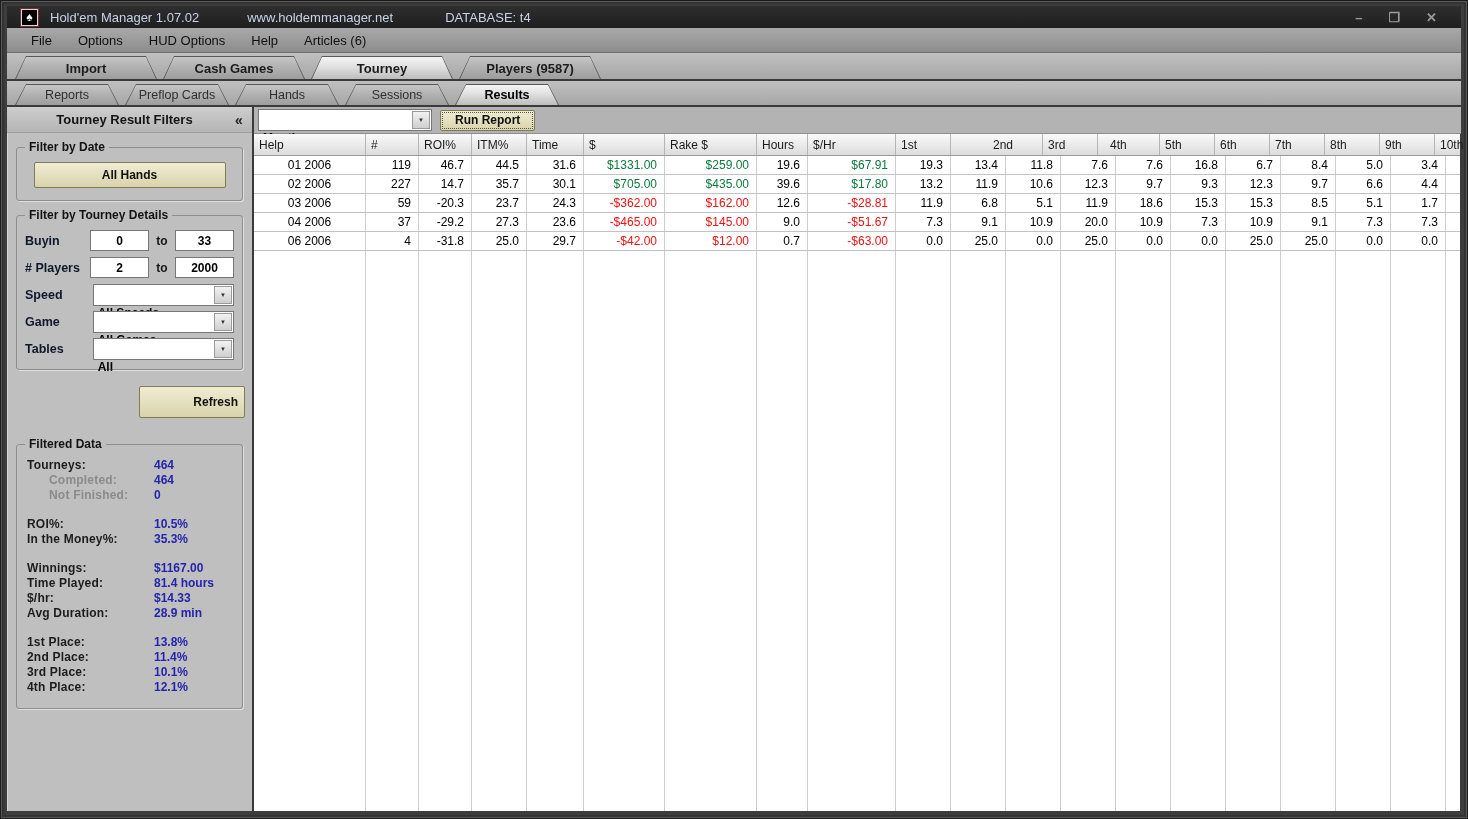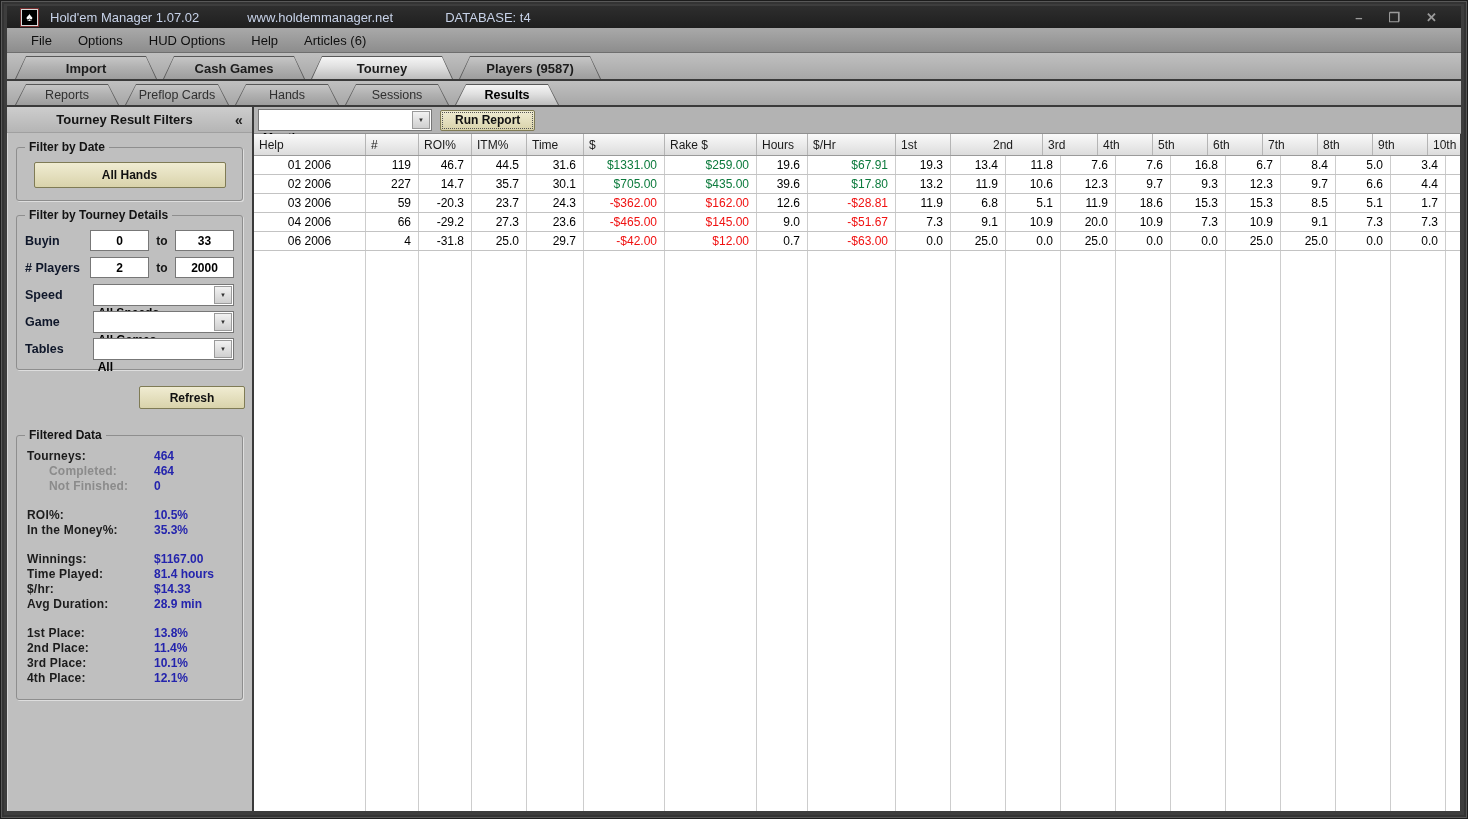--- a/index.html
+++ b/index.html
@@ -106,21 +106,21 @@
     width:144px;height:20px;border:1px solid #777;background:#fff;
     display:flex;align-items:center;cursor:pointer;
   }
   .dropdown .dval{flex:1;font-size:12px;font-weight:bold;color:#000;padding-left:4px;margin-top:36px;}
   .dd-btn{
     width:16px;height:16px;margin-right:1px;flex:0 0 auto;
     background:linear-gradient(#f2f2f2,#cfcfcf);border:1px solid #9a9a9a;
     font-size:6px;color:#333;display:flex;align-items:center;justify-content:center;
   }
   .refresh-row{display:flex;justify-content:flex-end;padding:16px 7px 0 0;}
-  .btn.refresh{width:106px;height:23px;}
+  .btn.refresh{width:106px;height:32px;text-align:right;}
   .filtered{padding:12px 8px 14px 10px;display:flex;flex-direction:column;}
   .drow{display:flex;height:15px;align-items:center;}
   .drow .dlabel{width:127px;font-size:12px;font-weight:bold;color:#1c1c1c;letter-spacing:.2px;}
   .drow.indent .dlabel{padding-left:22px;width:105px;color:#8b8b8b;}
   .drow .dvalue{font-size:12px;font-weight:bold;}
   .dspacer{height:14px;}
   
   .main{flex:1;display:flex;flex-direction:column;background:#b3b3b3;min-width:0;position:relative;}
   .playerbar{
     height:34px;flex:0 0 auto;
@@ -372,21 +372,21 @@
           <div class="tcell" style="width: 53px; flex: 0 0 53px; text-align: center;">ROI%</div>
           <div class="tcell" style="width: 55px; flex: 0 0 55px;">ITM%</div>
           <div class="tcell" style="width: 57px; flex: 0 0 57px;">Time</div>
           <div class="tcell" style="width: 81px; flex: 0 0 81px;">$</div>
           <div class="tcell" style="width: 92px; flex: 0 0 92px;">Rake $</div>
           <div class="tcell" style="width: 51px; flex: 0 0 51px;">Hours</div>
           <div class="tcell" style="width: 88px; flex: 0 0 88px;">$/Hr</div>
           <div class="tcell" style="width: 55px; flex: 0 0 55px;">1st</div>
           <div class="tcell" style="width: 55px; flex: 0 0 55px; margin-left: 37px;">2nd</div>
           <div class="tcell" style="width: 55px; flex: 0 0 55px;">3rd</div>
-          <div class="tcell" style="width: 55px; flex: 0 0 55px;">4th</div>
+          <div class="tcell" style="width: 55px; flex: 0 0 55px; margin-left: 7px;">4th</div>
           <div class="tcell" style="width: 55px; flex: 0 0 55px;">5th</div>
           <div class="tcell" style="width: 55px; flex: 0 0 55px;">6th</div>
           <div class="tcell" style="width: 55px; flex: 0 0 55px;">7th</div>
           <div class="tcell" style="width: 55px; flex: 0 0 55px;">8th</div>
           <div class="tcell" style="width: 55px; flex: 0 0 55px;">9th</div>
           <div class="tcell" style="width: 55px; flex: 0 0 55px;">10th</div>
           <div class="tcell last"></div>
         </div>
         <div class="trow data">
           <div class="tcell a-center" style="width: 112px; flex: 0 0 112px;">01 2006</div>
@@ -449,21 +449,21 @@
           <div class="tcell a-right" style="width: 55px; flex: 0 0 55px;">18.6</div>
           <div class="tcell a-right" style="width: 55px; flex: 0 0 55px;">15.3</div>
           <div class="tcell a-right" style="width: 55px; flex: 0 0 55px;">15.3</div>
           <div class="tcell a-right" style="width: 55px; flex: 0 0 55px;">8.5</div>
           <div class="tcell a-right" style="width: 55px; flex: 0 0 55px;">5.1</div>
           <div class="tcell a-right" style="width: 55px; flex: 0 0 55px;">1.7</div>
           <div class="tcell last"></div>
         </div>
         <div class="trow data">
           <div class="tcell a-center" style="width: 112px; flex: 0 0 112px;">04 2006</div>
-          <div class="tcell a-right" style="width: 53px; flex: 0 0 53px;">66</div>
+          <div class="tcell a-right" style="width: 53px; flex: 0 0 53px;">37</div>
           <div class="tcell a-right" style="width: 53px; flex: 0 0 53px;">-29.2</div>
           <div class="tcell a-right" style="width: 55px; flex: 0 0 55px;">27.3</div>
           <div class="tcell a-right" style="width: 57px; flex: 0 0 57px;">23.6</div>
           <div class="tcell a-right neg" style="width: 81px; flex: 0 0 81px;">-$465.00</div>
           <div class="tcell a-right neg" style="width: 92px; flex: 0 0 92px;">$145.00</div>
           <div class="tcell a-right" style="width: 51px; flex: 0 0 51px;">9.0</div>
           <div class="tcell a-right neg" style="width: 88px; flex: 0 0 88px;">-$51.67</div>
           <div class="tcell a-right" style="width: 55px; flex: 0 0 55px;">7.3</div>
           <div class="tcell a-right" style="width: 55px; flex: 0 0 55px;">9.1</div>
           <div class="tcell a-right" style="width: 55px; flex: 0 0 55px;">10.9</div>

